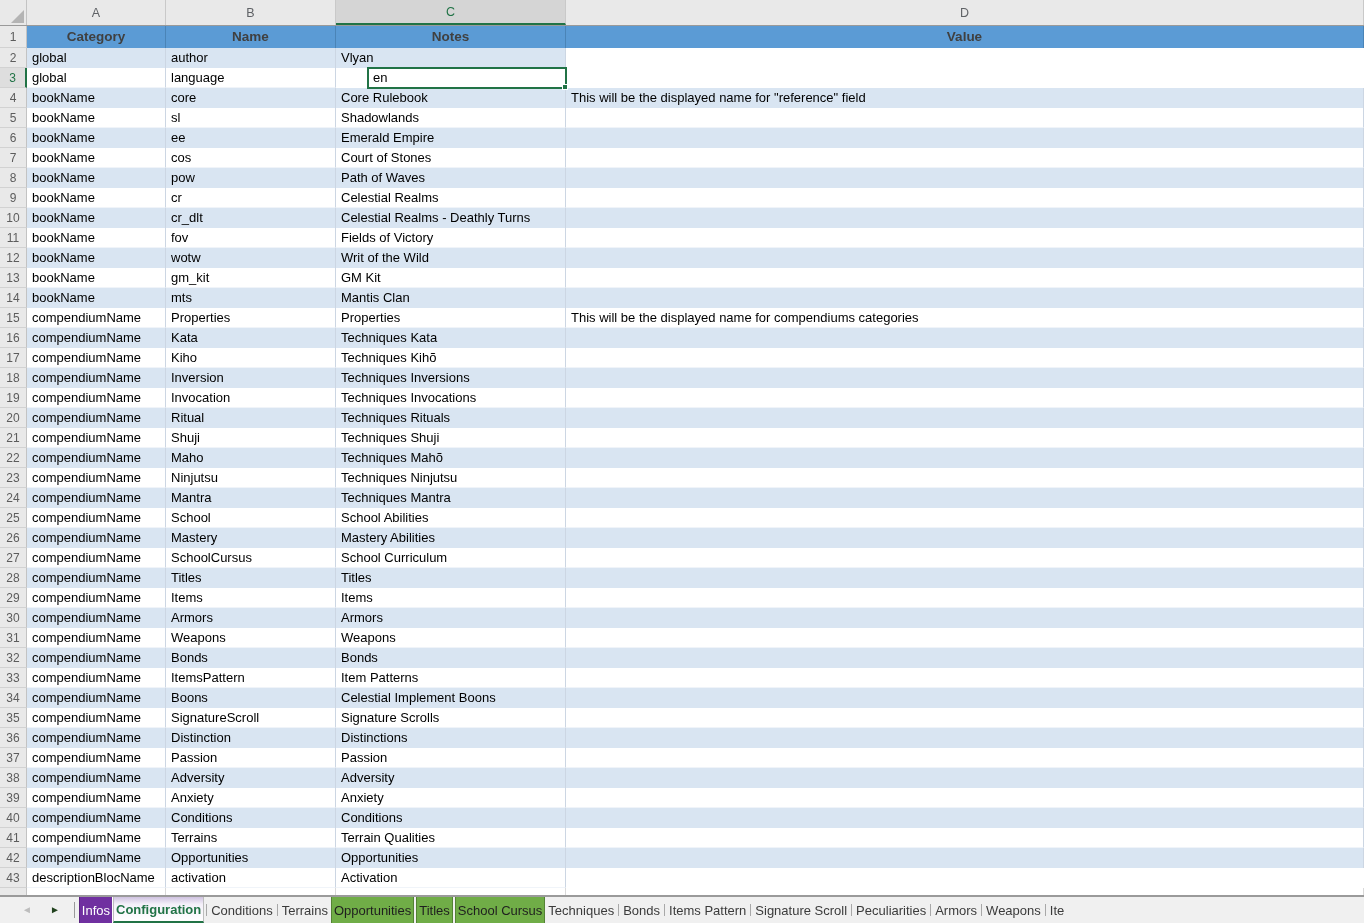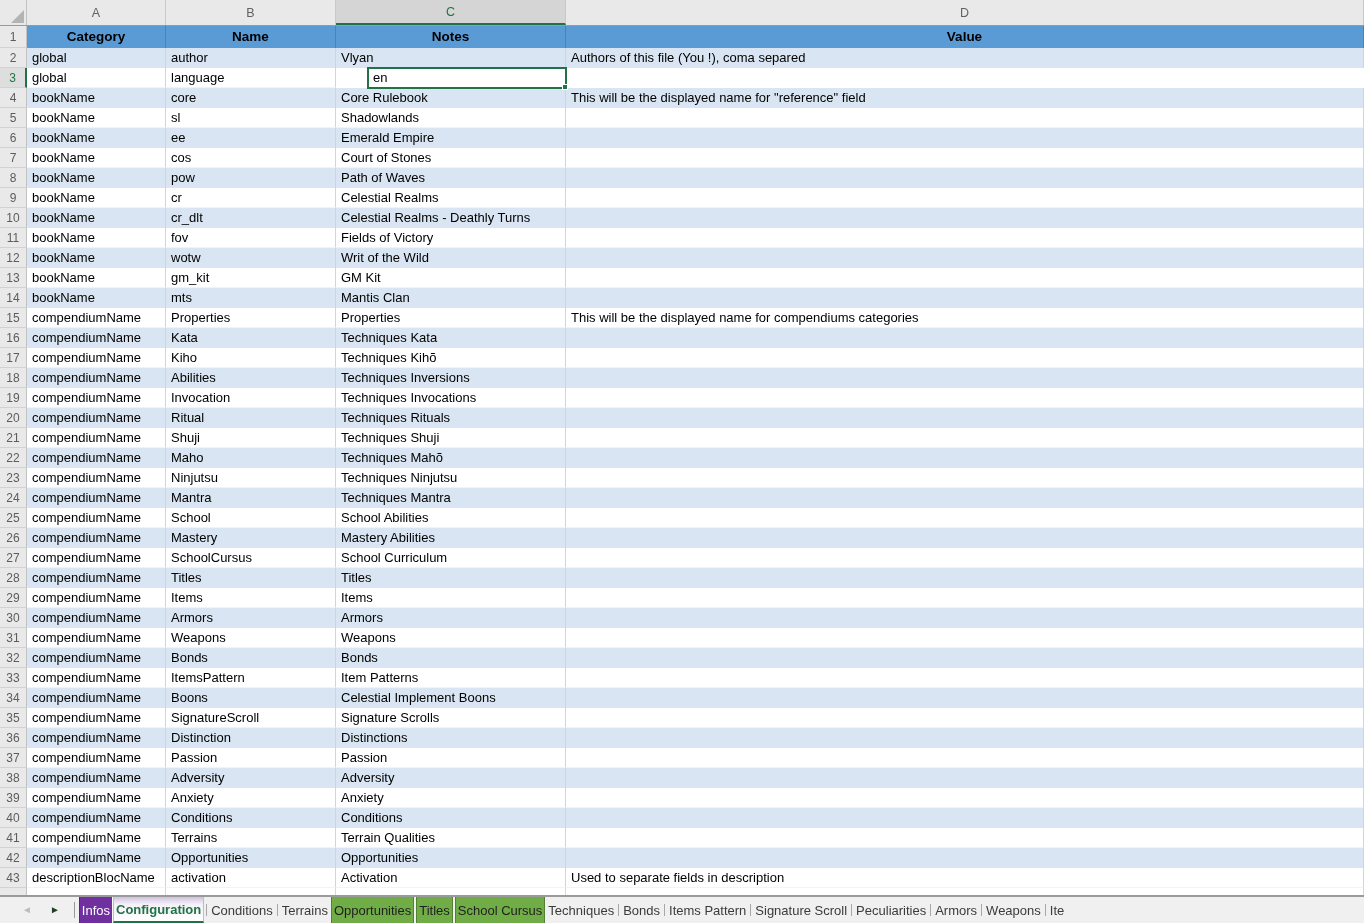--- a/index.html
+++ b/index.html
@@ -22,21 +22,21 @@
   .g-row { display:grid; grid-template-columns:27px 139px 170px 230px 798px; height:20px; }
   .g-row.title-row { height:22px; }
   .rowno { display:flex; align-items:center; justify-content:center; font-size:12px; color:#5c5c5c;
            background:#e9e9e9; border-right:1px solid #c3c3c3; border-bottom:1px solid #d2d2d2; }
   .rowno.active { color:#217346; background:#dedede; border-right:2px solid #217346; }
   .cell { font-size:13px; color:#000; line-height:19px; padding:0 0 0 5px; white-space:nowrap;
           overflow:hidden; border-right:1px solid #ccd6e3; position:relative; }
   .g-row.band .cell { background:#d9e5f2; }
   .g-row.plain .cell { background:#ffffff; border-bottom:1px solid #f0f4f9; }
   .title-row .cell { background:#5b9bd5; font-weight:bold; font-size:13.5px; text-align:center;
-                     line-height:22px; padding:0; border-right:1px solid rgba(43,88,128,.35); color:#000000; }
+                     line-height:22px; padding:0; border-right:1px solid rgba(43,88,128,.35); color:#404040; }
   .cell.selected { outline:2px solid #217346; outline-offset:-1px; overflow:visible; z-index:5; background:#fff;margin-left:32px; }
   .fill-handle { position:absolute; right:-3px; bottom:-3px; width:6px; height:6px;
                  background:#217346; border:1px solid #fff; z-index:6; }
 
   .filler { flex:1 1 auto; background:#fff; display:grid; grid-template-columns:27px 139px 170px 230px 798px; }
   .filler > div { border-right:1px solid #d9d9d9; }
   .filler > div:first-child { background:#e9e9e9; border-right:1px solid #c3c3c3; }
 
   
   .tabbar { flex:0 0 28px; background:#f0f0f0; border-top:2px solid #9a9a9a;
@@ -81,21 +81,20 @@
         <div class="cell">Category</div>
         <div class="cell">Name</div>
         <div class="cell">Notes</div>
         <div class="cell">Value</div>
       </div>
       <div class="g-row band">
         <div class="rowno">2</div>
         <div class="cell">global</div>
         <div class="cell">author</div>
         <div class="cell">Vlyan</div>
-        <div class="cell">Authors of this file (You !), coma separed</div>
       </div>
       <div class="g-row plain">
         <div class="rowno active">3</div>
         <div class="cell">global</div>
         <div class="cell">language</div>
         <div class="cell selected">en<div class="fill-handle"></div></div>
       </div>
       <div class="g-row band">
         <div class="rowno">4</div>
         <div class="cell">bookName</div>
@@ -190,21 +189,21 @@
       <div class="g-row plain">
         <div class="rowno">17</div>
         <div class="cell">compendiumName</div>
         <div class="cell">Kiho</div>
         <div class="cell">Techniques Kihõ</div>
         <div class="cell"></div>
       </div>
       <div class="g-row band">
         <div class="rowno">18</div>
         <div class="cell">compendiumName</div>
-        <div class="cell">Abilities</div>
+        <div class="cell">Inversion</div>
         <div class="cell">Techniques Inversions</div>
         <div class="cell"></div>
       </div>
       <div class="g-row plain">
         <div class="rowno">19</div>
         <div class="cell">compendiumName</div>
         <div class="cell">Invocation</div>
         <div class="cell">Techniques Invocations</div>
         <div class="cell"></div>
       </div>
@@ -367,21 +366,20 @@
         <div class="cell">compendiumName</div>
         <div class="cell">Opportunities</div>
         <div class="cell">Opportunities</div>
         <div class="cell"></div>
       </div>
       <div class="g-row plain">
         <div class="rowno">43</div>
         <div class="cell">descriptionBlocName</div>
         <div class="cell">activation</div>
         <div class="cell">Activation</div>
-        <div class="cell">Used to separate fields in description</div>
       </div>
     </div>
 
   <div class="filler">
     <div></div>
       <div></div>
       <div></div>
       <div></div>
       <div></div>
   </div>

